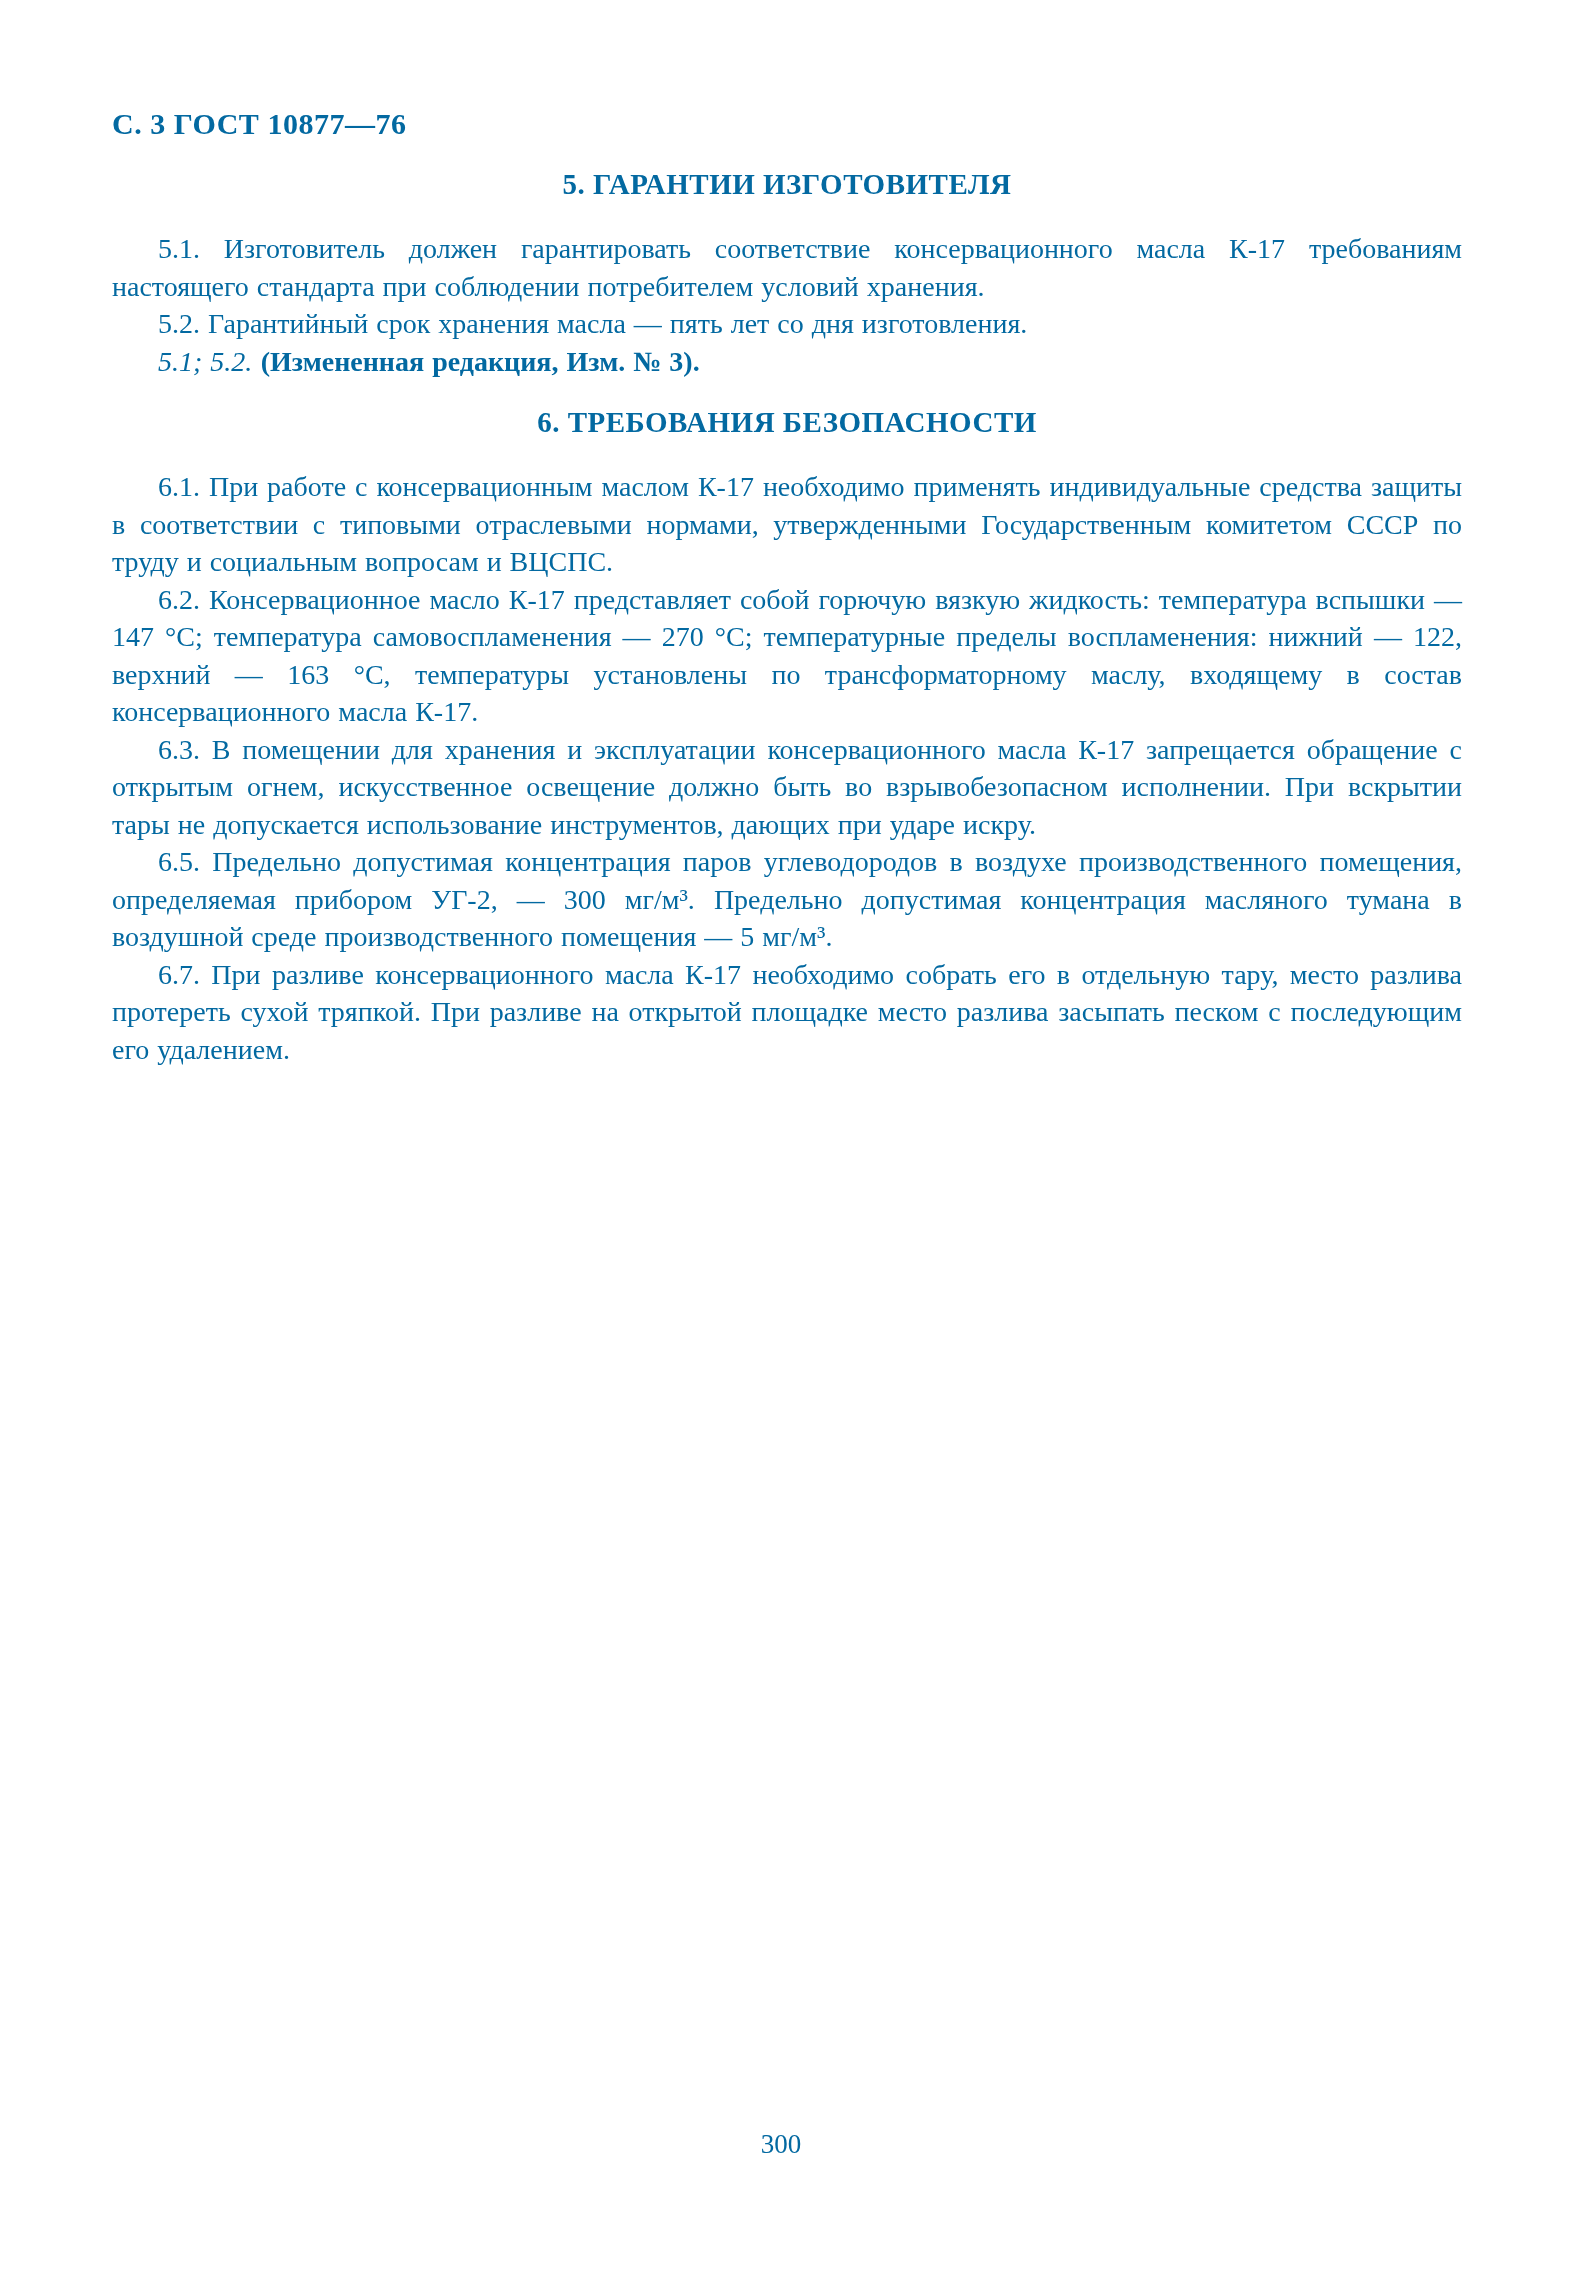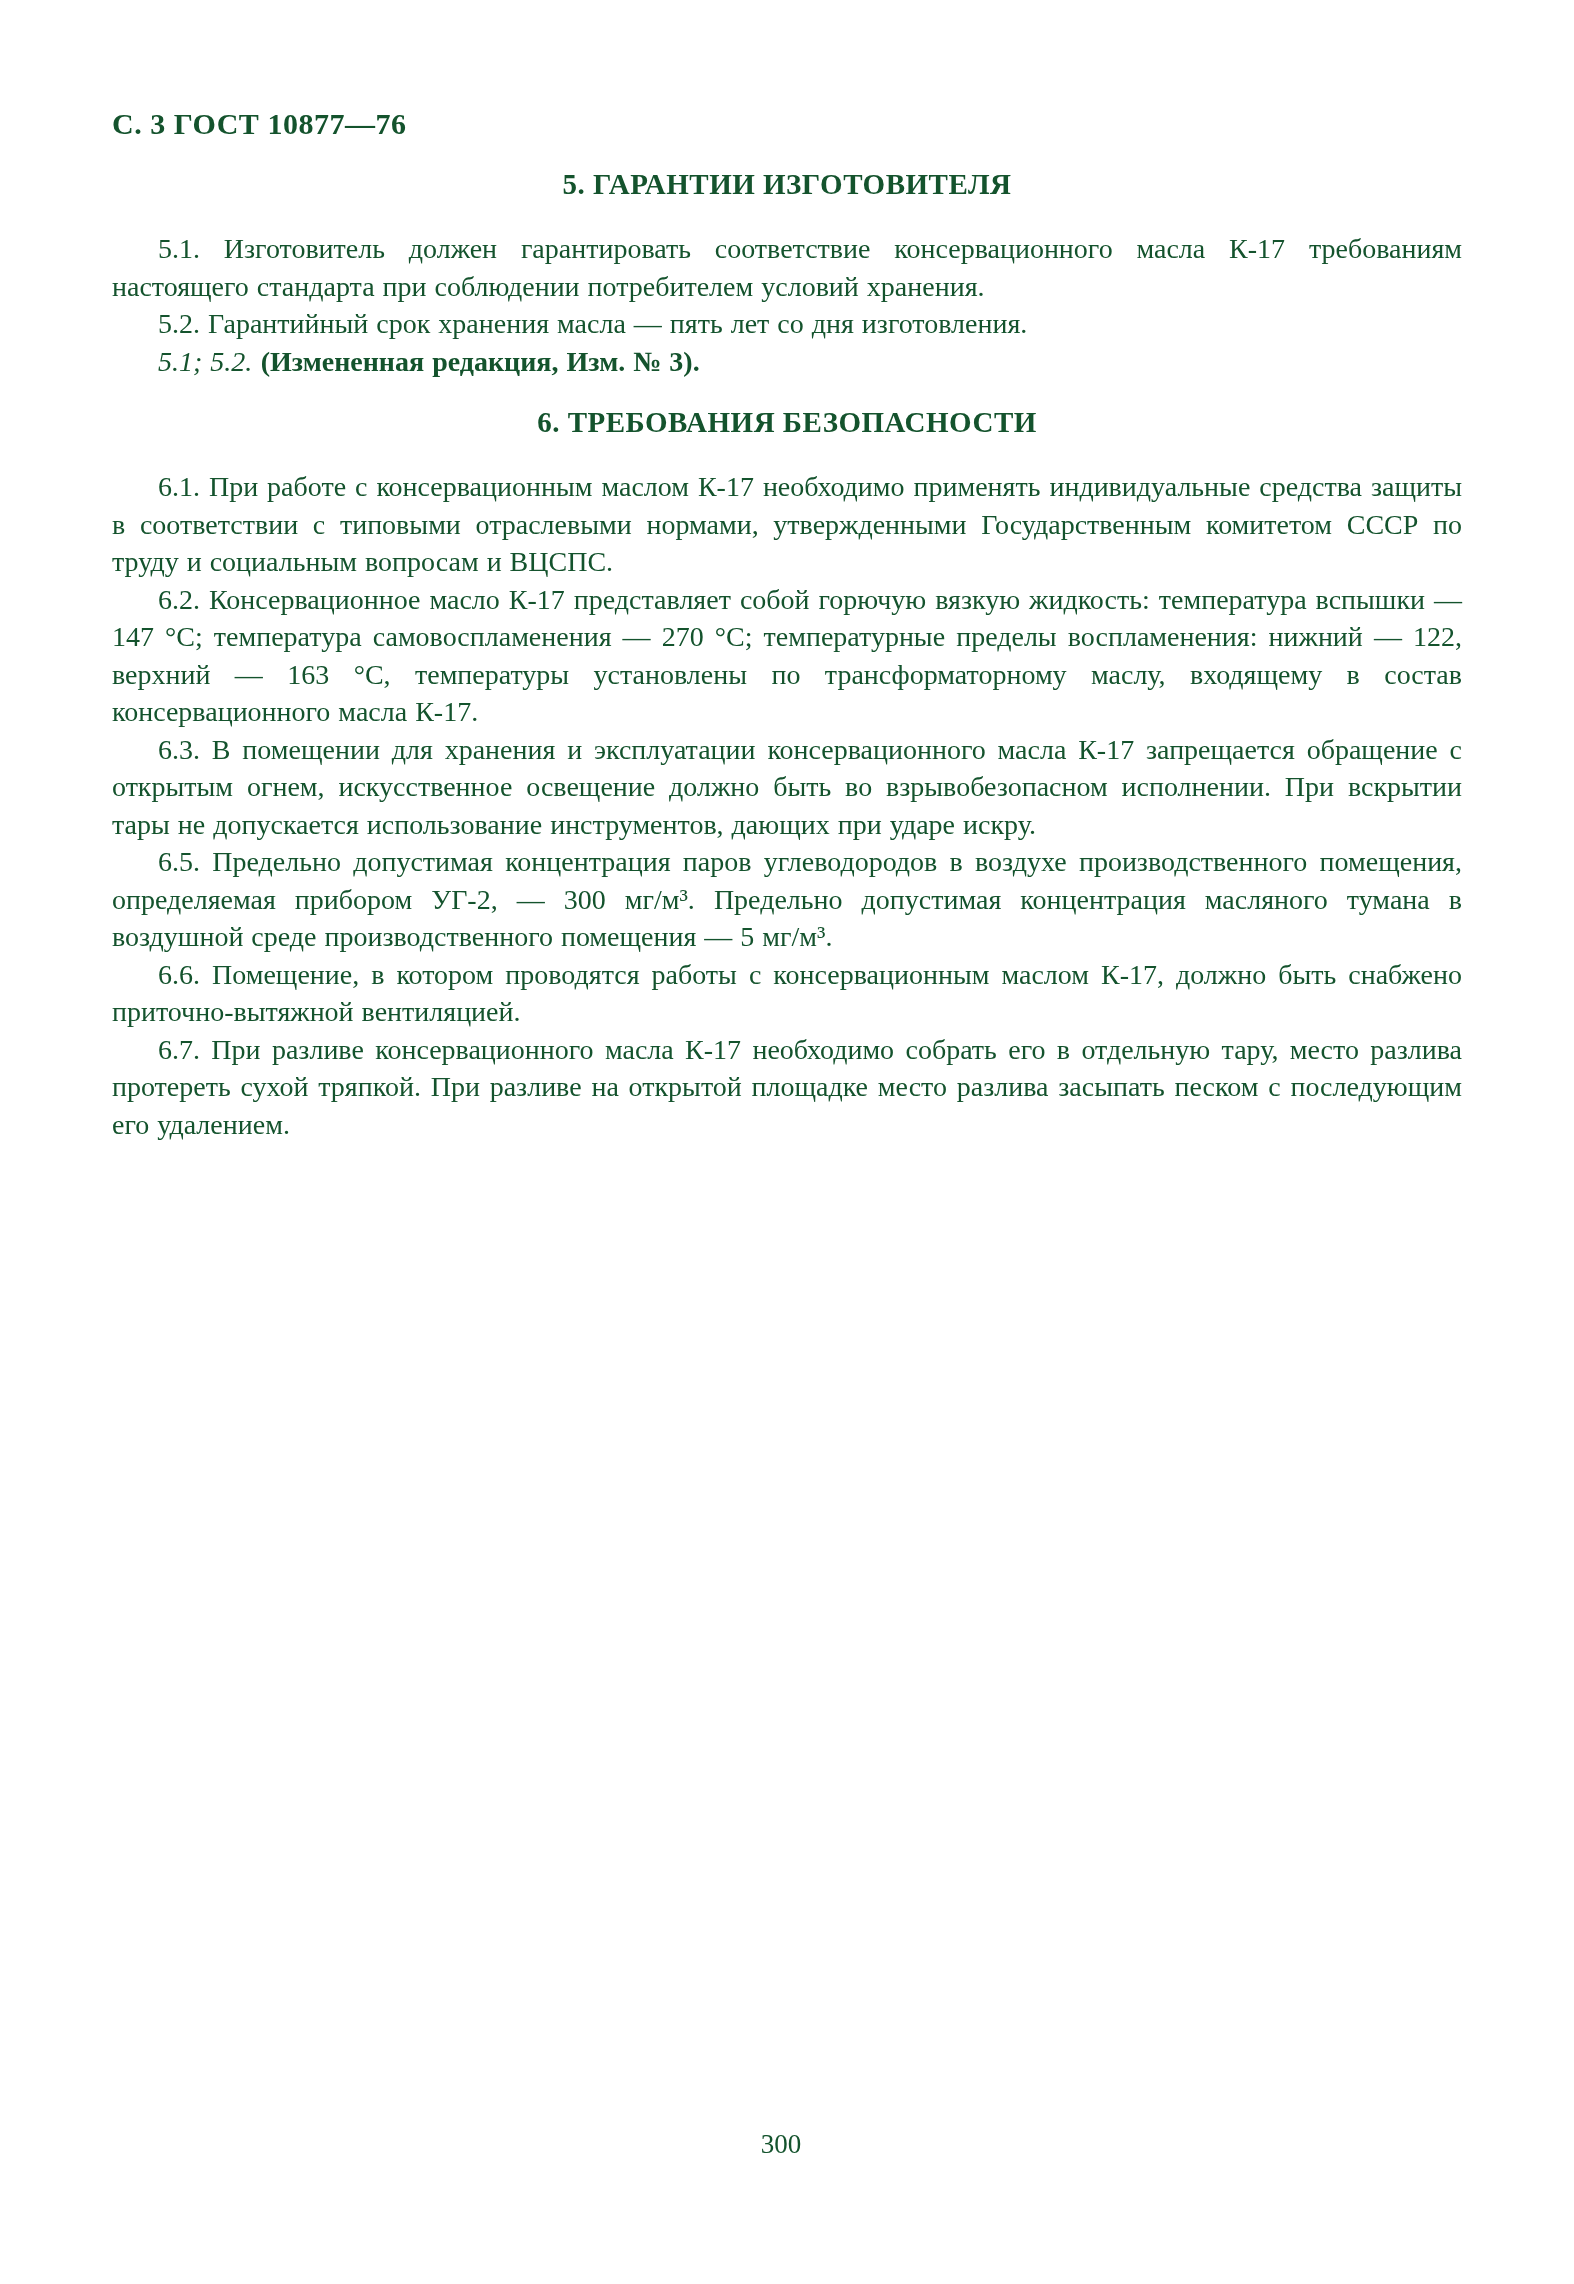--- a/index.html
+++ b/index.html
@@ -9,21 +9,21 @@
   }
   .page {
     position: relative;
     width: 1574px;
     height: 2284px;
     margin: 0 auto;
     background: #ffffff;
     box-sizing: border-box;
     padding: 106px 112px 0 112px;
     font-family: "Liberation Serif", "DejaVu Serif", serif;
-    color: #14532d;
+    color: #0369a1;
     overflow: hidden;
   }
   .doc-header {
     font-size: 30px;
     font-weight: bold;
     letter-spacing: 0.5px;
     line-height: 36px;
   }
   .section-title {
     font-size: 29px;
@@ -79,19 +79,18 @@
 
   <p class="body-para">6.1. При работе с консервационным маслом К-17 необходимо применять индивидуальные средства защиты в соответствии с типовыми отраслевыми нормами, утвержденными Государственным комитетом СССР по труду и социальным вопросам и ВЦСПС.</p>
 
   <p class="body-para">6.2. Консервационное масло К-17 представляет собой горючую вязкую жидкость: температура вспышки — 147 °С; температура самовоспламенения — 270 °С; температурные пределы воспламенения: нижний — 122, верхний — 163 °С, температуры установлены по трансформаторному маслу, входящему в состав консервационного масла К-17.</p>
 
   <p class="body-para">6.3. В помещении для хранения и эксплуатации консервационного масла К-17 запрещается обращение с открытым огнем, искусственное освещение должно быть во взрывобезопасном исполнении. При вскрытии тары не допускается использование инструментов, дающих при ударе искру.</p>
 
 
   <p class="body-para">6.5. Предельно допустимая концентрация паров углеводородов в воздухе производственного помещения, определяемая прибором УГ-2, — 300 мг/м³. Предельно допустимая концентрация масляного тумана в воздушной среде производственного помещения — 5 мг/м³.</p>
 
-  <p class="body-para">6.6. Помещение, в котором проводятся работы с консервационным маслом К-17, должно быть снабжено приточно-вытяжной вентиляцией.</p>
 
   <p class="body-para">6.7. При разливе консервационного масла К-17 необходимо собрать его в отдельную тару, место разлива протереть сухой тряпкой. При разливе на открытой площадке место разлива засыпать песком с последующим его удалением.</p>
 
   <div class="page-number">300</div>
 
 </div>
 
 </body></html>

